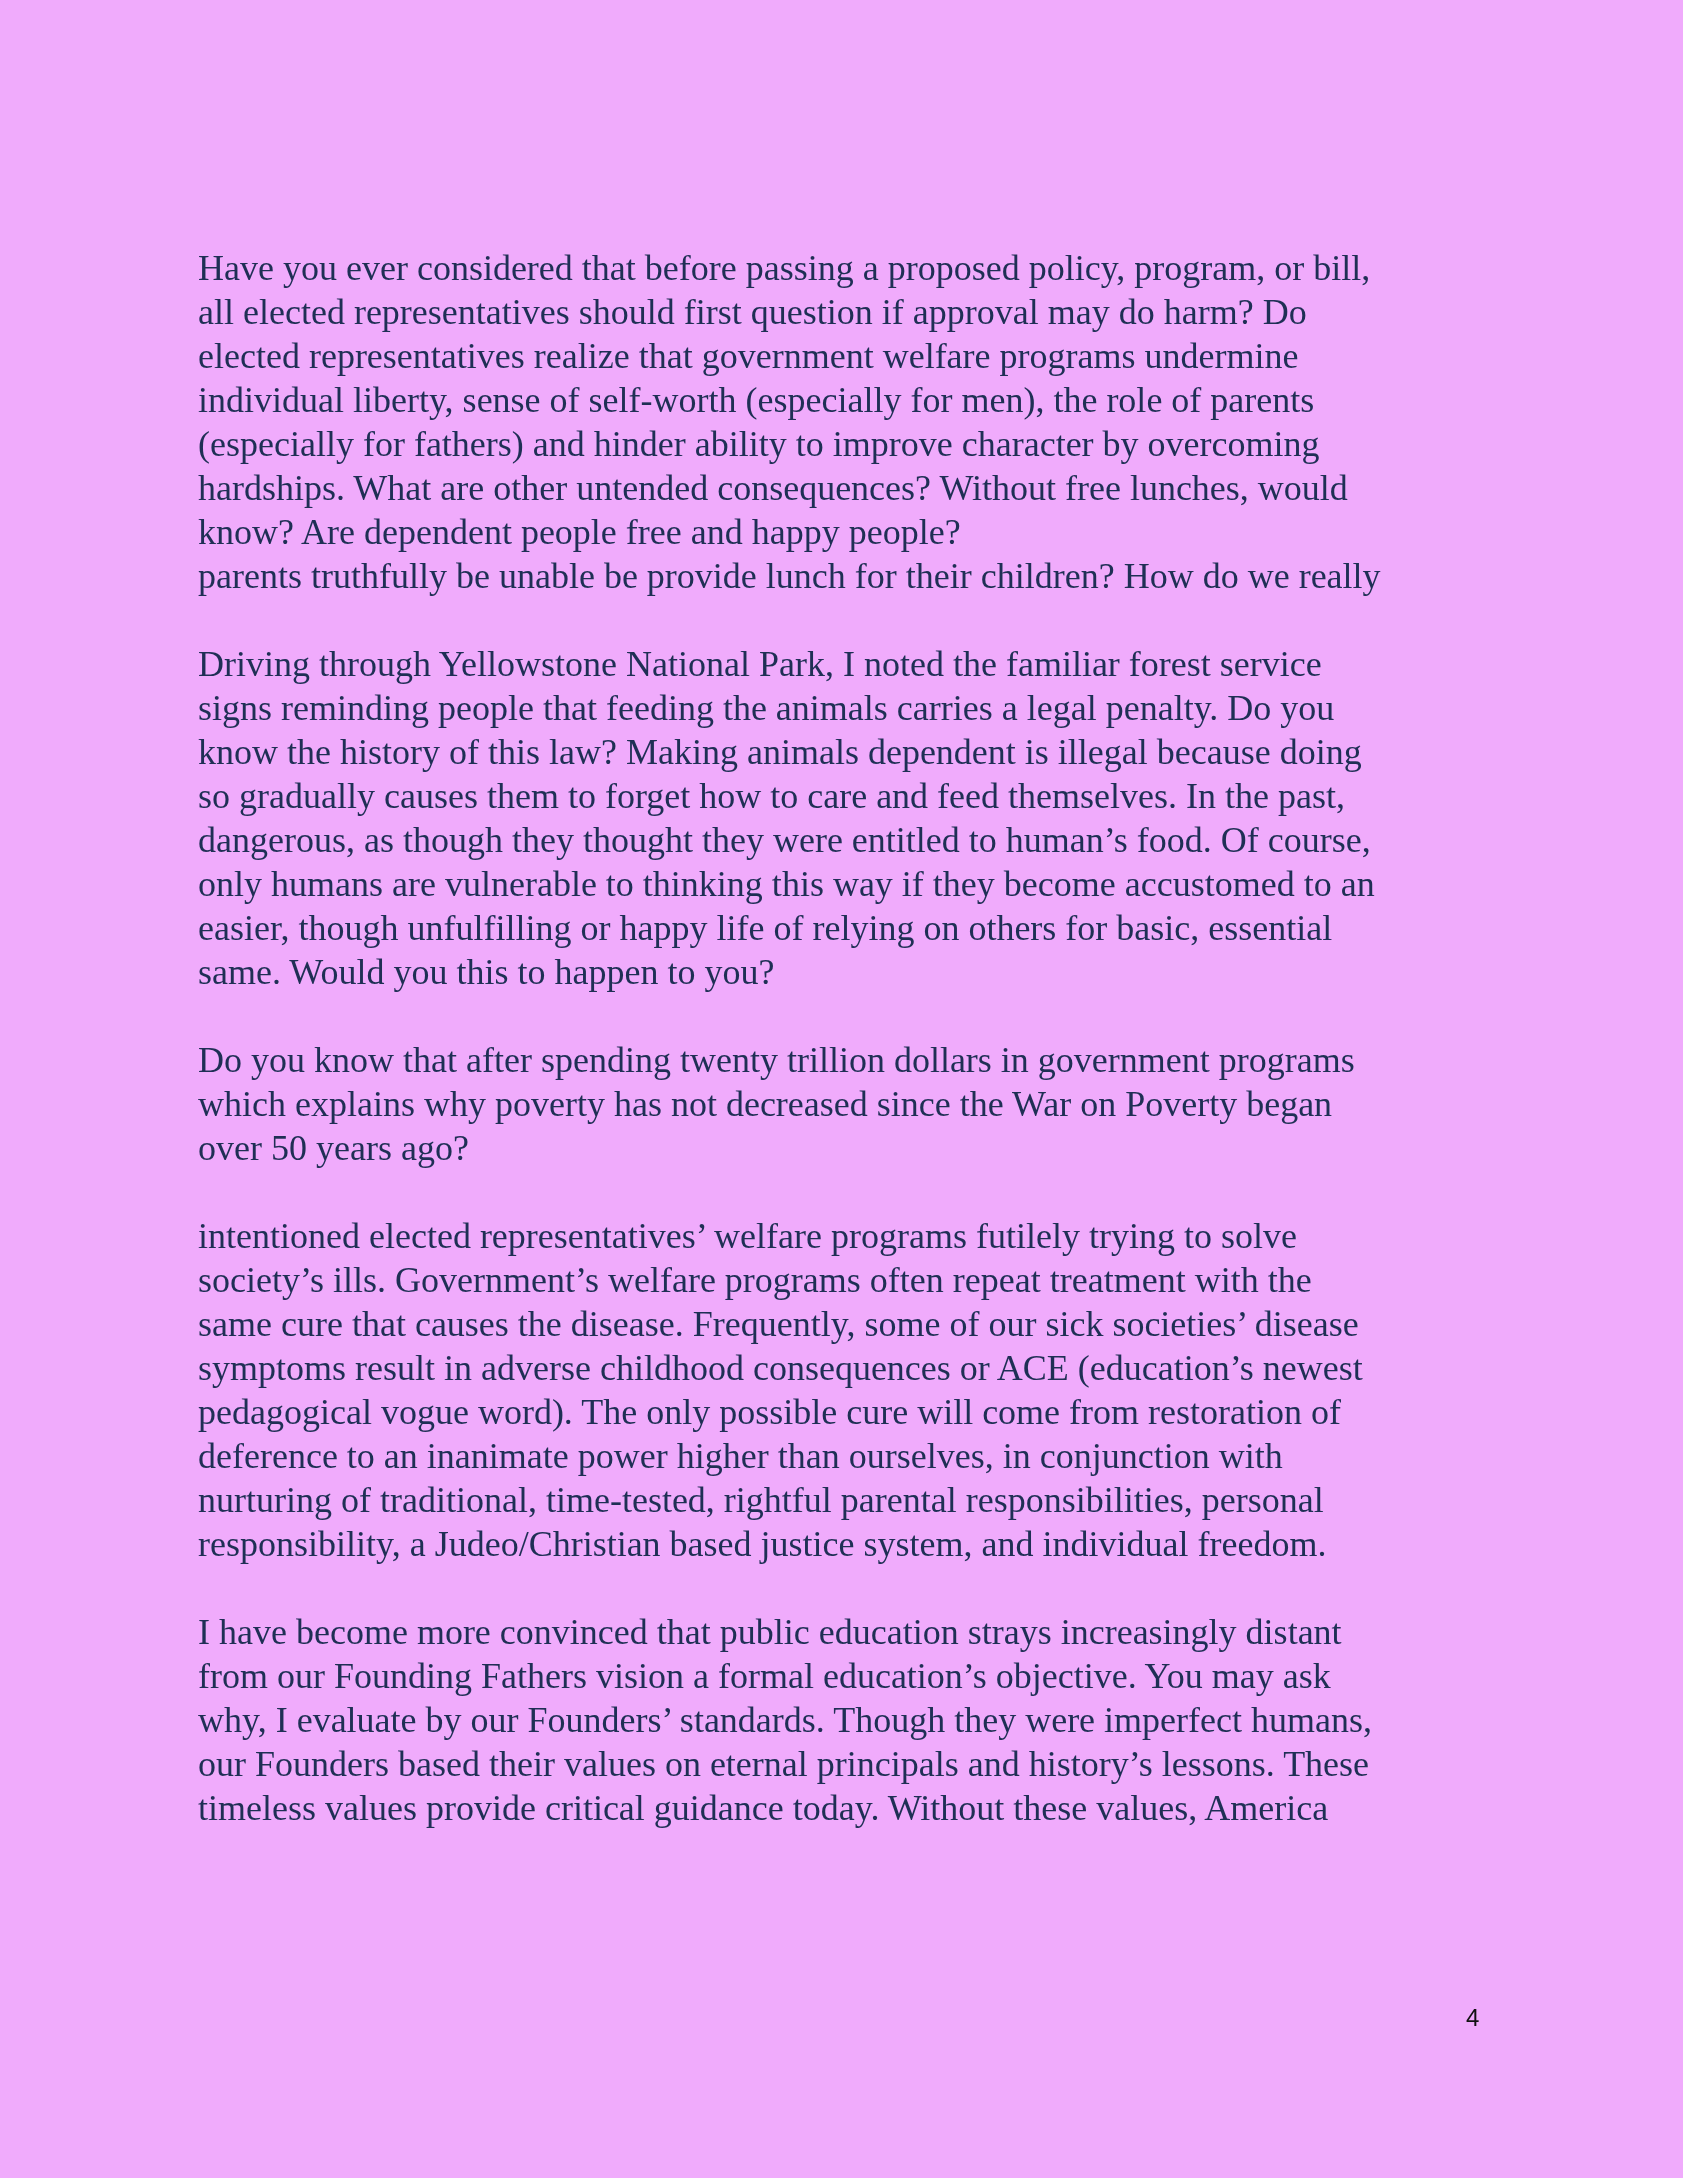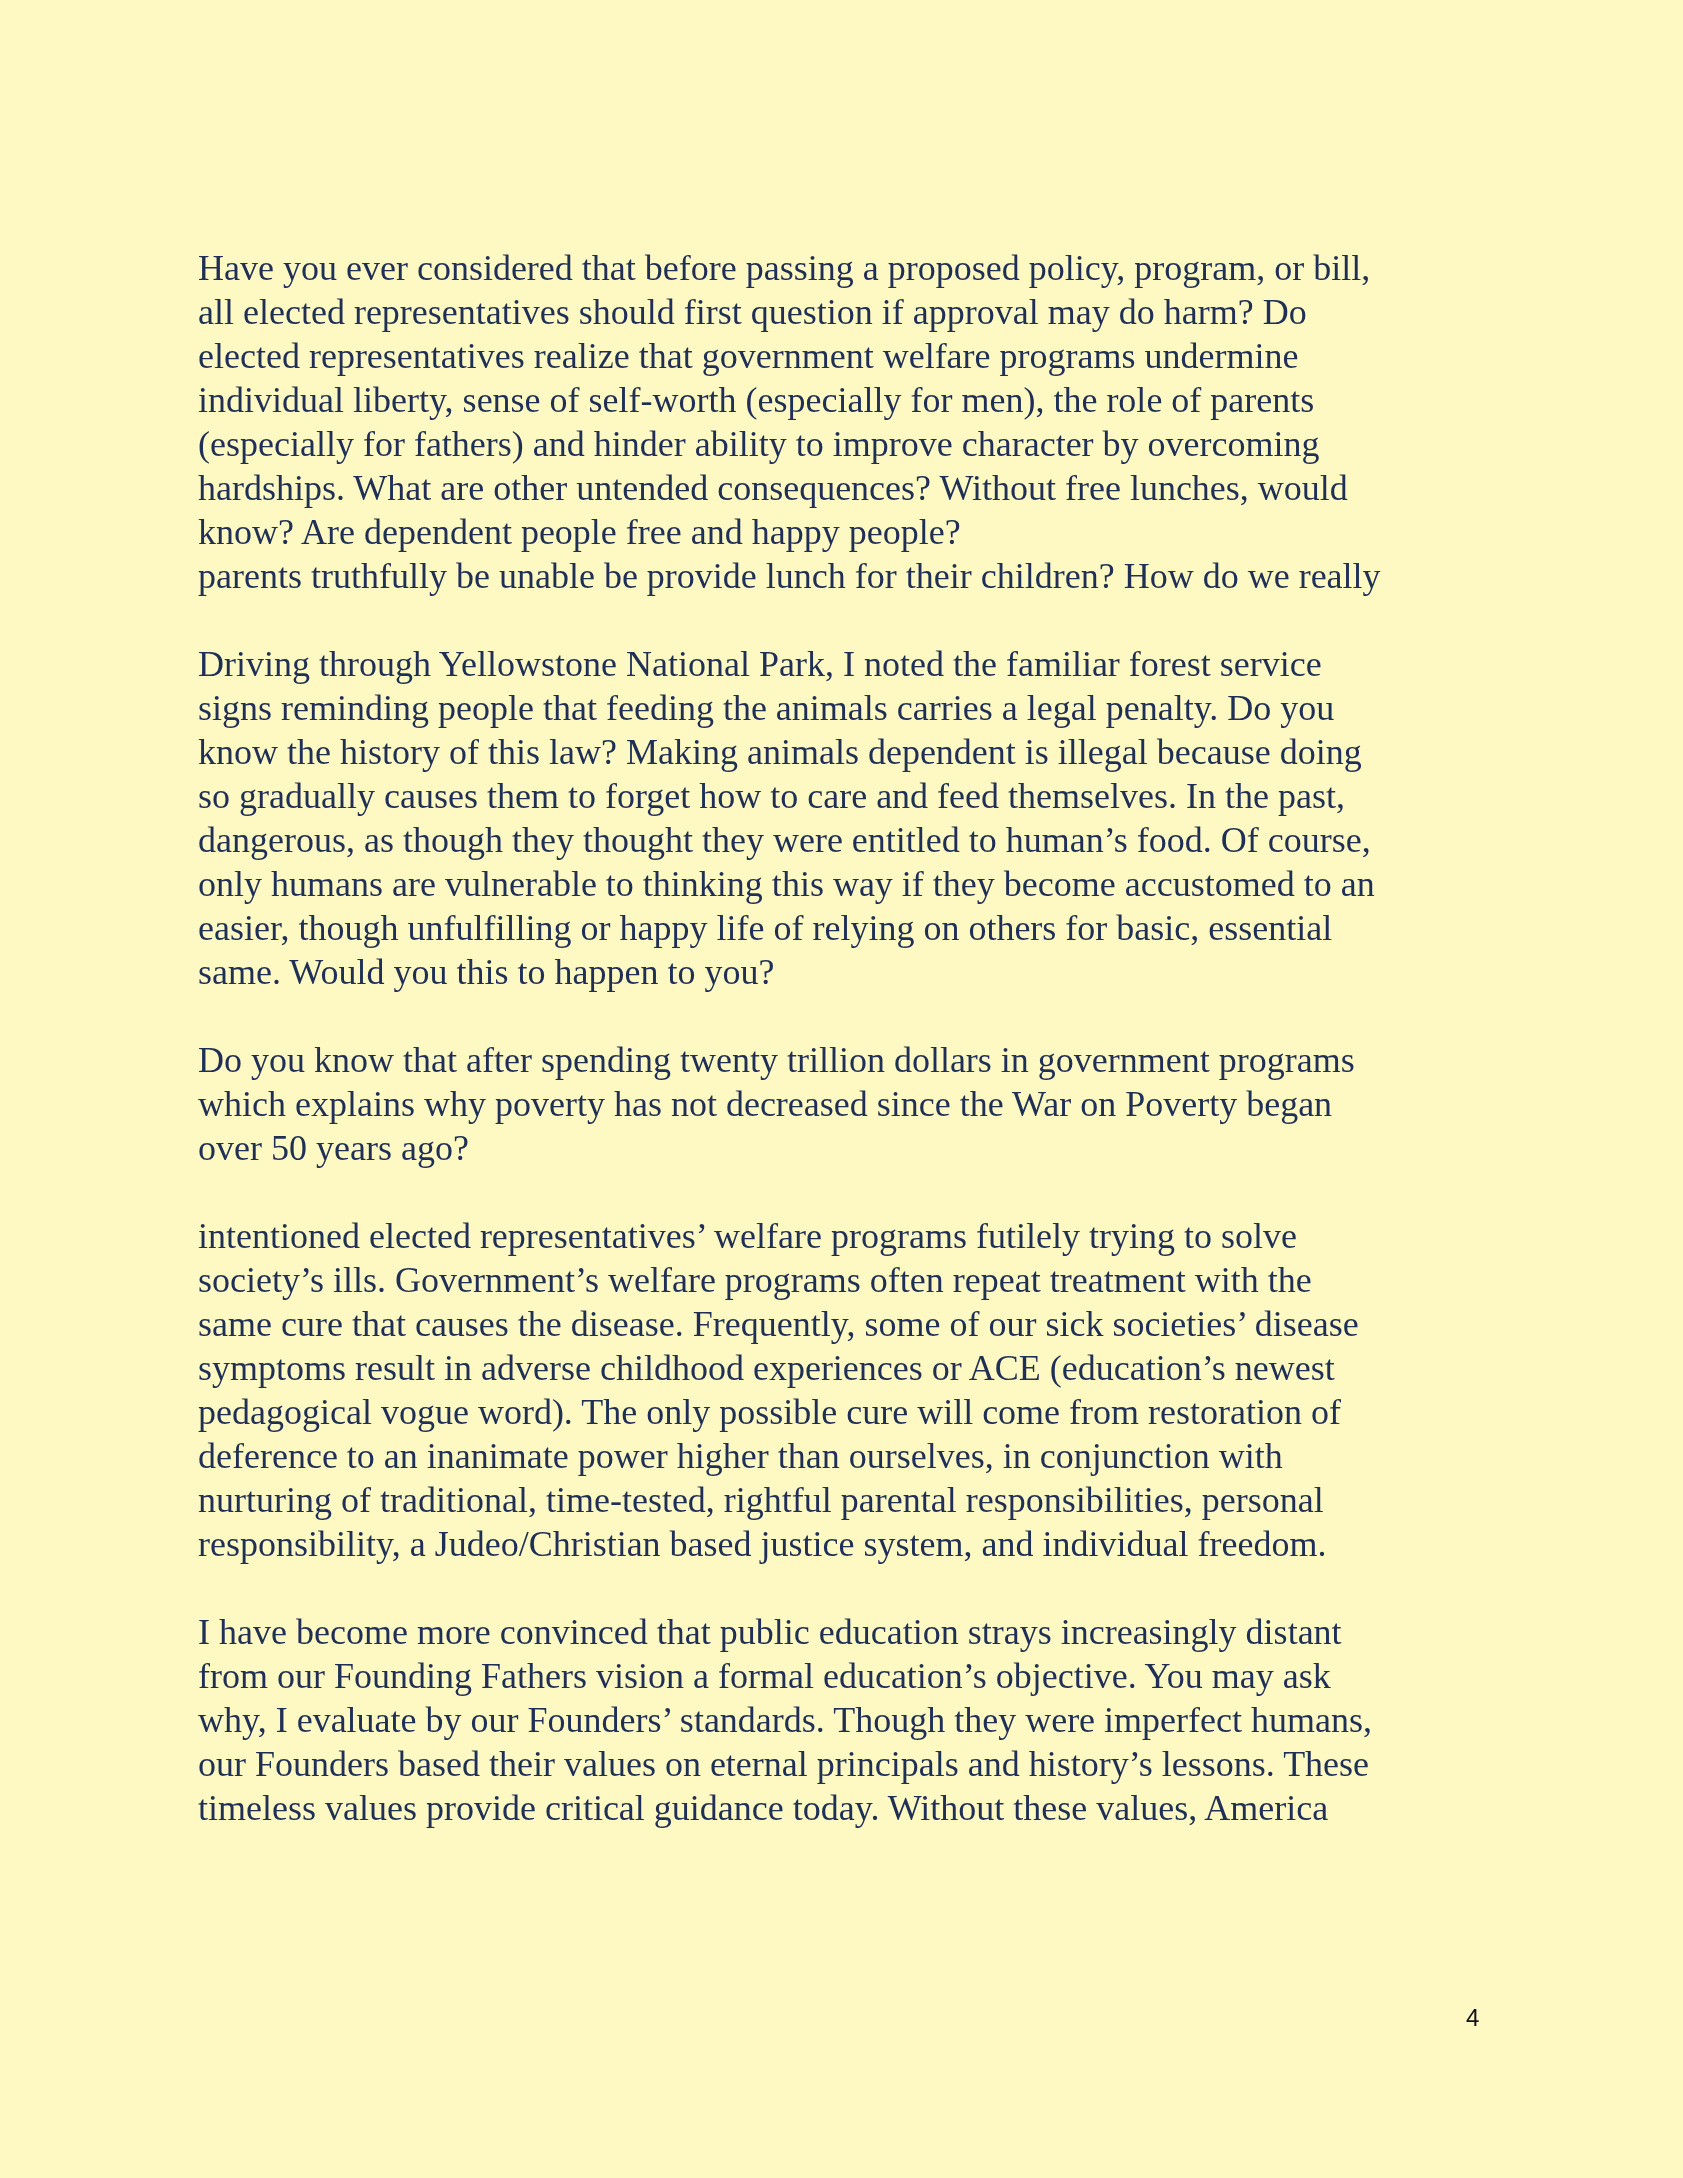--- a/index.html
+++ b/index.html
@@ -12,21 +12,21 @@
       height: 2178px;
       position: relative;
       overflow: hidden;
     }
     .page {
       position: absolute;
       left: 0;
       top: 0;
       width: 1683px;
       height: 2178px;
-      background: #fef9c3;
+      background: #f0abfc;
     }
     .body-text {
       position: absolute;
       left: 198px;
       top: 246px;
       width: 1307px;
       font-family: "Liberation Serif", "DejaVu Serif", serif;
       font-size: 36px;
       line-height: 44px;
       color: #1f2f55;
@@ -79,21 +79,21 @@
     <p class="para">
       <span class="line">Do you know that after spending twenty trillion dollars in government programs</span>
       <span class="line">which explains why poverty has not decreased since the War on Poverty began</span>
       <span class="line">over 50 years ago?</span>
     </p>
 
     <p class="para">
       <span class="line">intentioned elected representatives’ welfare programs futilely trying to solve</span>
       <span class="line">society’s ills.  Government’s welfare programs often repeat treatment with the</span>
       <span class="line">same cure that causes the disease. Frequently, some of our sick societies’ disease</span>
-      <span class="line">symptoms result in adverse childhood experiences or ACE (education’s newest</span>
+      <span class="line">symptoms result in adverse childhood consequences or ACE (education’s newest</span>
       <span class="line">pedagogical vogue word).  The only possible cure will come from restoration of</span>
       <span class="line">deference to an inanimate power higher than ourselves, in conjunction with</span>
       <span class="line">nurturing of traditional, time-tested, rightful parental responsibilities, personal</span>
       <span class="line">responsibility, a Judeo/Christian based justice system, and individual freedom.</span>
     </p>
 
     <p class="para">
       <span class="line">I have become more convinced that public education strays increasingly distant</span>
       <span class="line">from our Founding Fathers vision a formal education’s objective.  You may ask</span>
       <span class="line">why, I evaluate by our Founders’ standards.  Though they were imperfect humans,</span>

